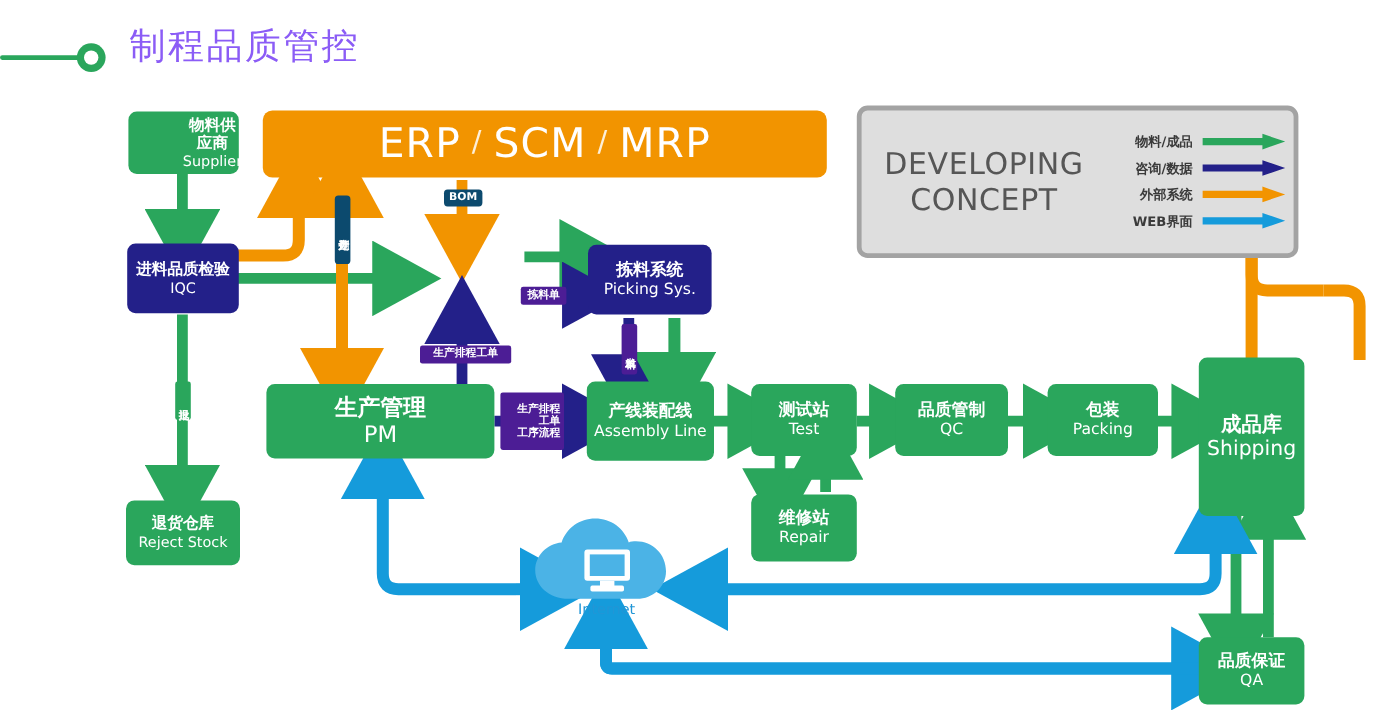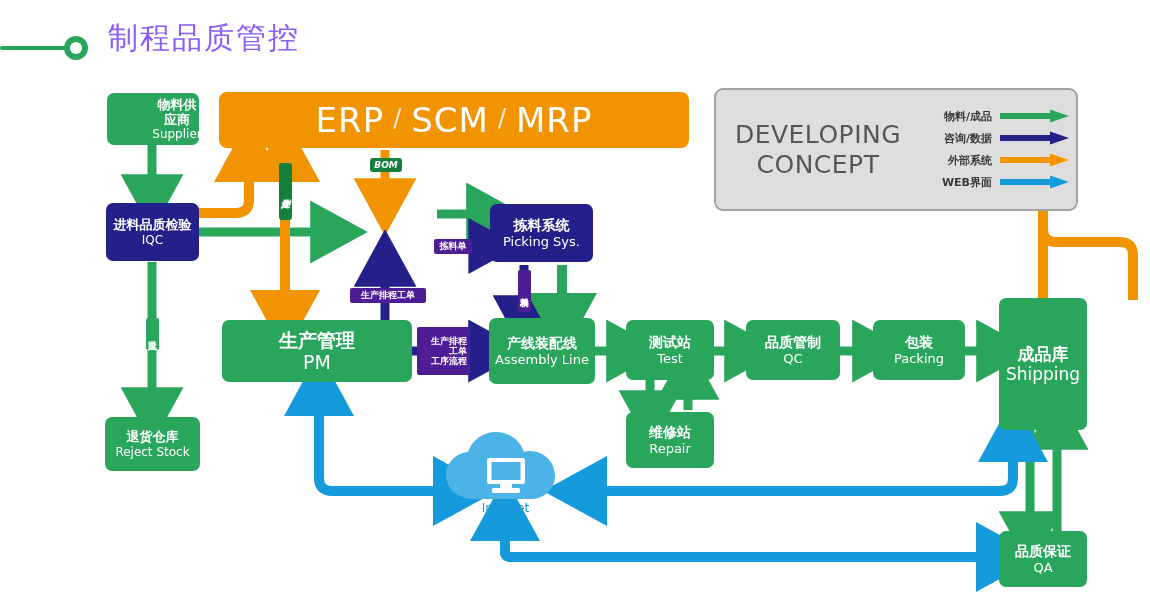--- a/index.html
+++ b/index.html
@@ -78,27 +78,27 @@
     text-align:center;
     color:#ffffff;
     font-size:9px;font-weight:bold;
     line-height:1.12;
     border-radius:2px;
     z-index:8;
     padding:1px 3px;
   }
   .chip.green{background:#2aa65c;}
   .chip.navy{background:#4c1d95;}
-  .chip.orange{background:#15803d;border-radius:3px;font-style:italic;}
+  .chip.orange{background:#0c4a6e;border-radius:3px;}
   .chip.vert{writing-mode:vertical-rl;text-orientation:upright;letter-spacing:0px;}
 
   
   #legend{
     position:absolute;left:714px;top:88px;width:360px;height:119px;
-    background:#dedede;border:2px solid #a3a3a3;border-radius:9px;
+    background:#dedede;border:4px solid #a3a3a3;border-radius:9px;
     z-index:6;
     display:flex;align-items:center;
   }
   #legend .lg-title{
     width:208px;text-align:center;color:#565656;
     font-size:25px;line-height:1.18;letter-spacing:.5px;
   }
   #legend .lg-rows{flex:1;padding-right:6px;}
   #legend .lg-row{
     display:flex;align-items:center;height:21px;margin-bottom:1px;

